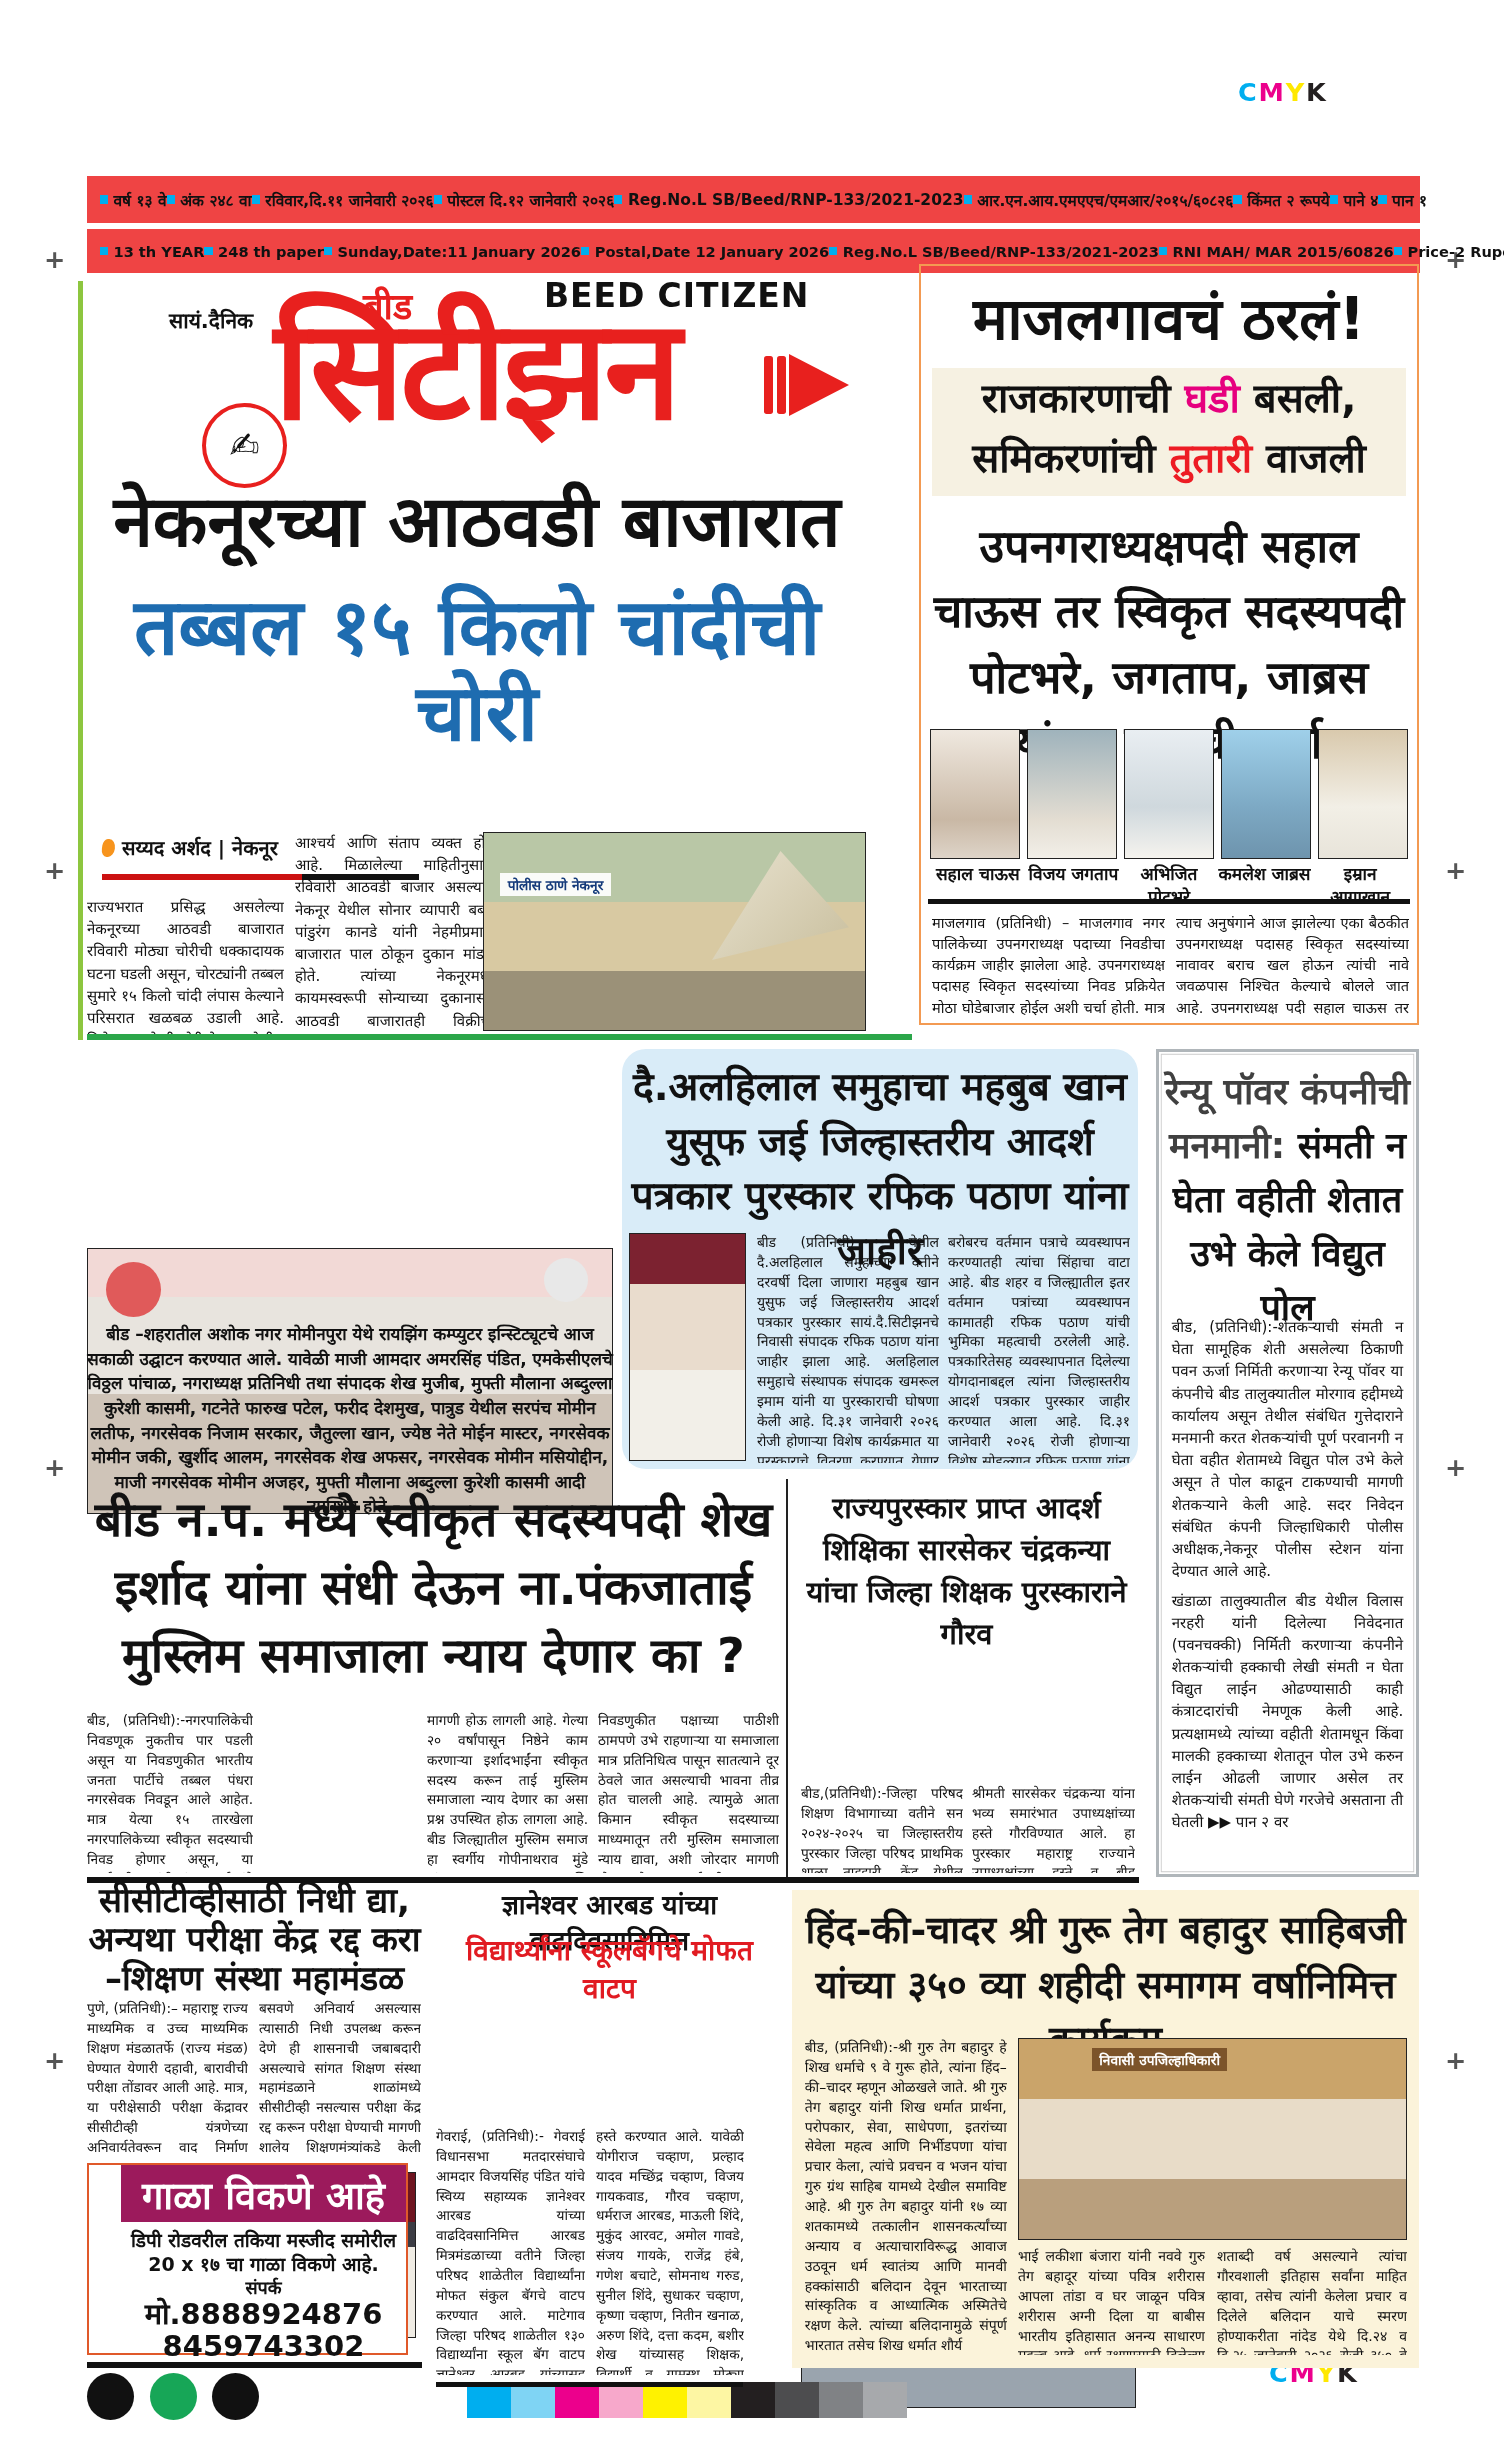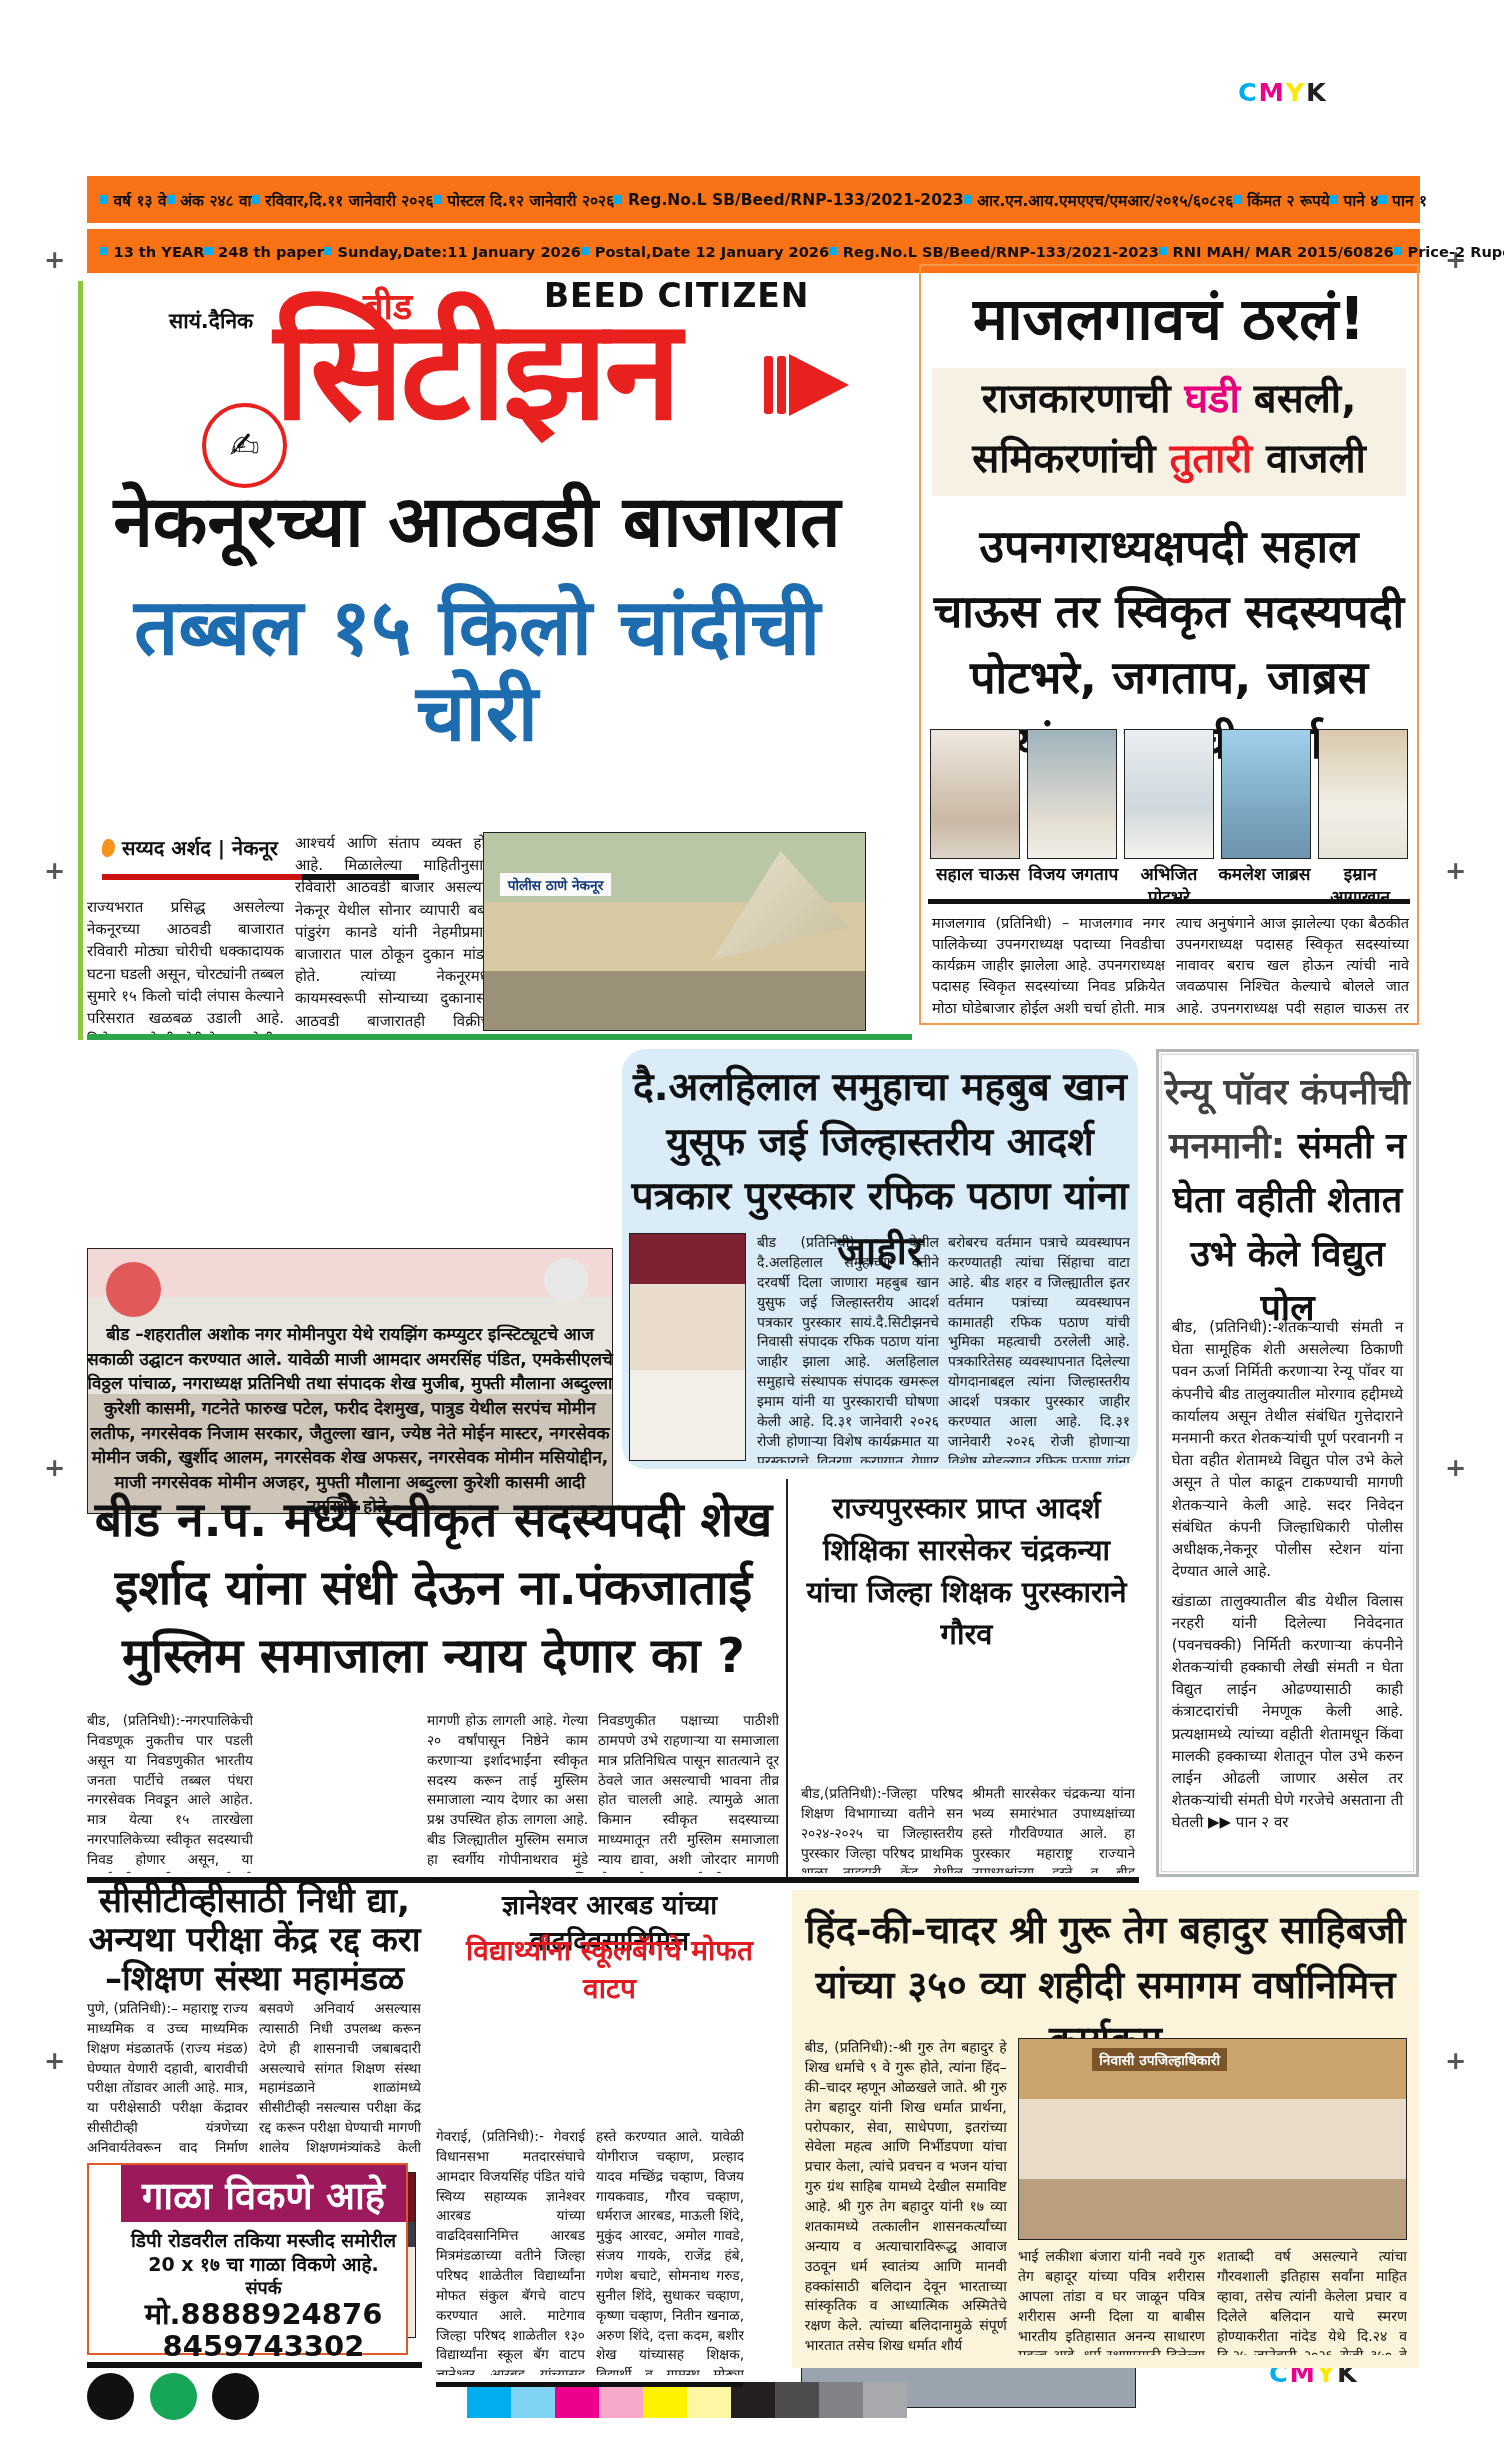--- a/index.html
+++ b/index.html
@@ -3,21 +3,21 @@
 <meta charset="utf-8">
 <style>
   html,body{margin:0;padding:0;background:#fff;}
   #page{position:relative;width:1505px;height:2462px;background:#ffffff;overflow:hidden;
         font-family:"DejaVu Sans",sans-serif;color:#111;}
   .abs{position:absolute;}
   .just{text-align:justify;}
   .ctr{text-align:center;}
   .b{font-weight:bold;}
   
-  .hbar{background:#f97316;display:flex;align-items:center;justify-content:space-between;
+  .hbar{background:#ef4444;display:flex;align-items:center;justify-content:space-between;
         padding:0 12.8px;box-sizing:border-box;}
   .hitem{display:flex;align-items:center;gap:5.5px;font-weight:bold;white-space:nowrap;}
   .sq{display:inline-block;width:8.2px;height:8.2px;background:#00aeef;}
   
   .logo-big{color:#e8201e;font-weight:bold;letter-spacing:-3.6px;line-height:1;}
   .nib{width:0;height:0;border-top:31px solid transparent;border-bottom:31px solid transparent;
        border-left:60px solid #e8201e;}
   .ring{width:9px;height:58px;background:#e8201e;border-radius:2.7px;}
   .circle-logo{width:77px;height:77px;border-radius:50%;border:4.6px solid #e8201e;background:#fff;
        display:flex;align-items:center;justify-content:center;font-size:36px;}

